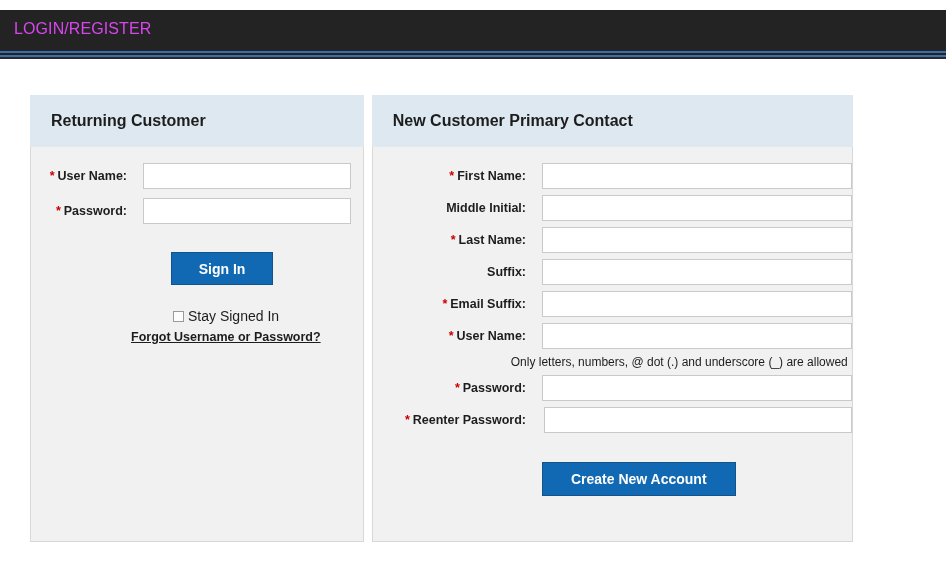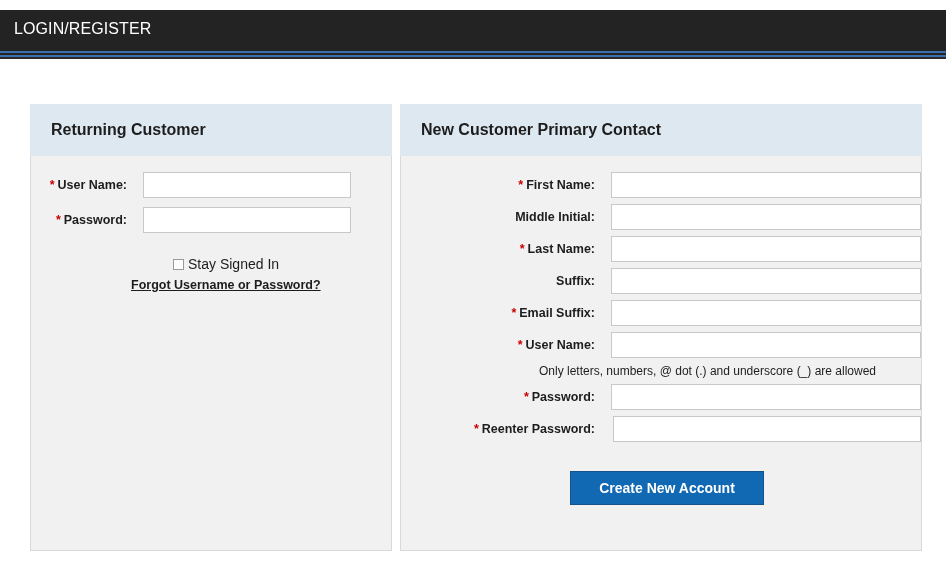--- a/index.html
+++ b/index.html
@@ -21,41 +21,41 @@
     top: 10px;
     width: 946px;
   }
   .topbar {
     height: 38px;
     background: #232323;
     display: flex;
     align-items: center;
   }
   .topbar-title {
-    color: #ffffff;
+    color: #d946ef;
     font-size: 16px;
     font-weight: 400;
     letter-spacing: 0.1px;
     padding-left: 14px;
   }
   .rule {
     width: 100%;
   }
   .rule-dark  { height: 3px; background: #232323; }
   .rule-blue  { height: 2px; background: #3c6ead; }
   .rule-dark2 { height: 2px; background: #232323; }
   .rule-blue2 { height: 2px; background: #3c6ead; }
   .rule-dark3 { height: 2px; background: #2a2a2a; }
 
   
   .panels {
     position: absolute;
     left: 30px;
-    top: 104px;
-    width: 892px;
+    top: 95px;
+    width: 823px;
     display: flex;
     gap: 8px;
   }
   .panel-left  { width: 362px; }
   .panel-right { width: 522px; }
 
   .panel-header {
     background: #dde8f0;
     height: 52px;
     display: flex;
@@ -218,20 +218,21 @@
       <div class="frow">
         <span class="flabel"><span class="star">*</span><span>User Name:</span></span>
         <input class="finput" type="text" placeholder="" style="">
       </div>
 
       <div class="frow">
         <span class="flabel"><span class="star">*</span><span>Password:</span></span>
         <input class="finput" type="password" placeholder="" style="">
       </div>
 
+      <button class="btn btn-signin">Sign In</button>
 
       <div class="stay-row">
         <span class="cbx"></span>
         <span class="stay-label">Stay Signed In</span>
       </div>
 
       <a class="forgot-link">Forgot Username or Password?</a>
 
     </div>
   </div>

